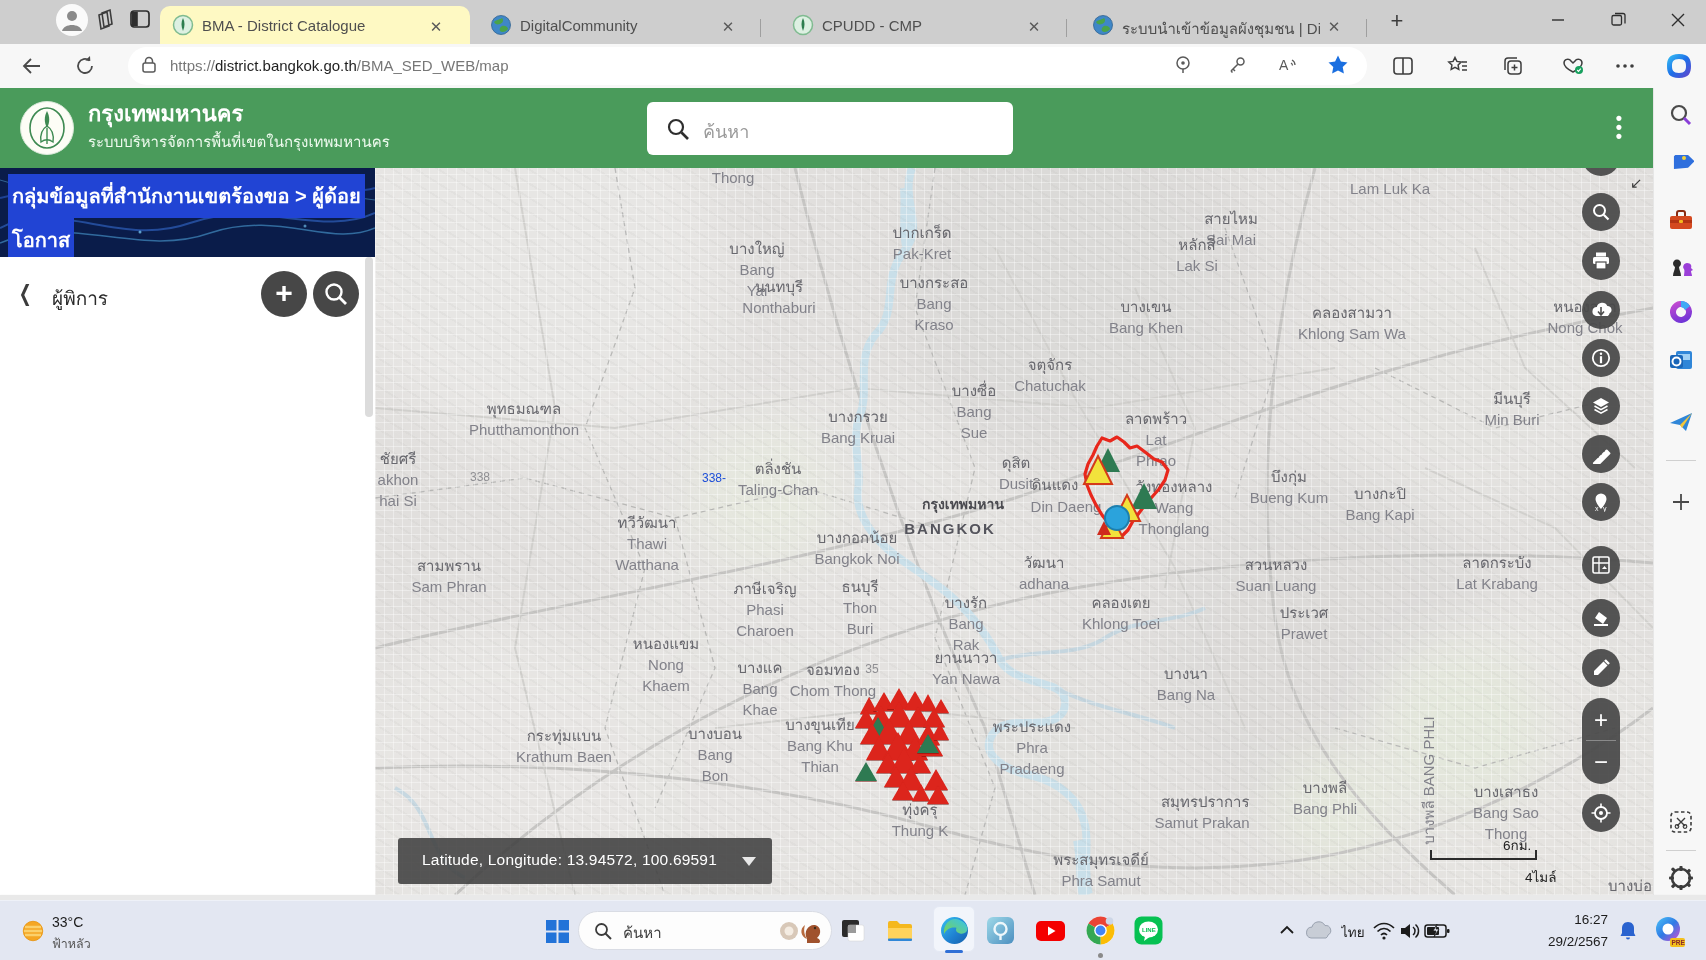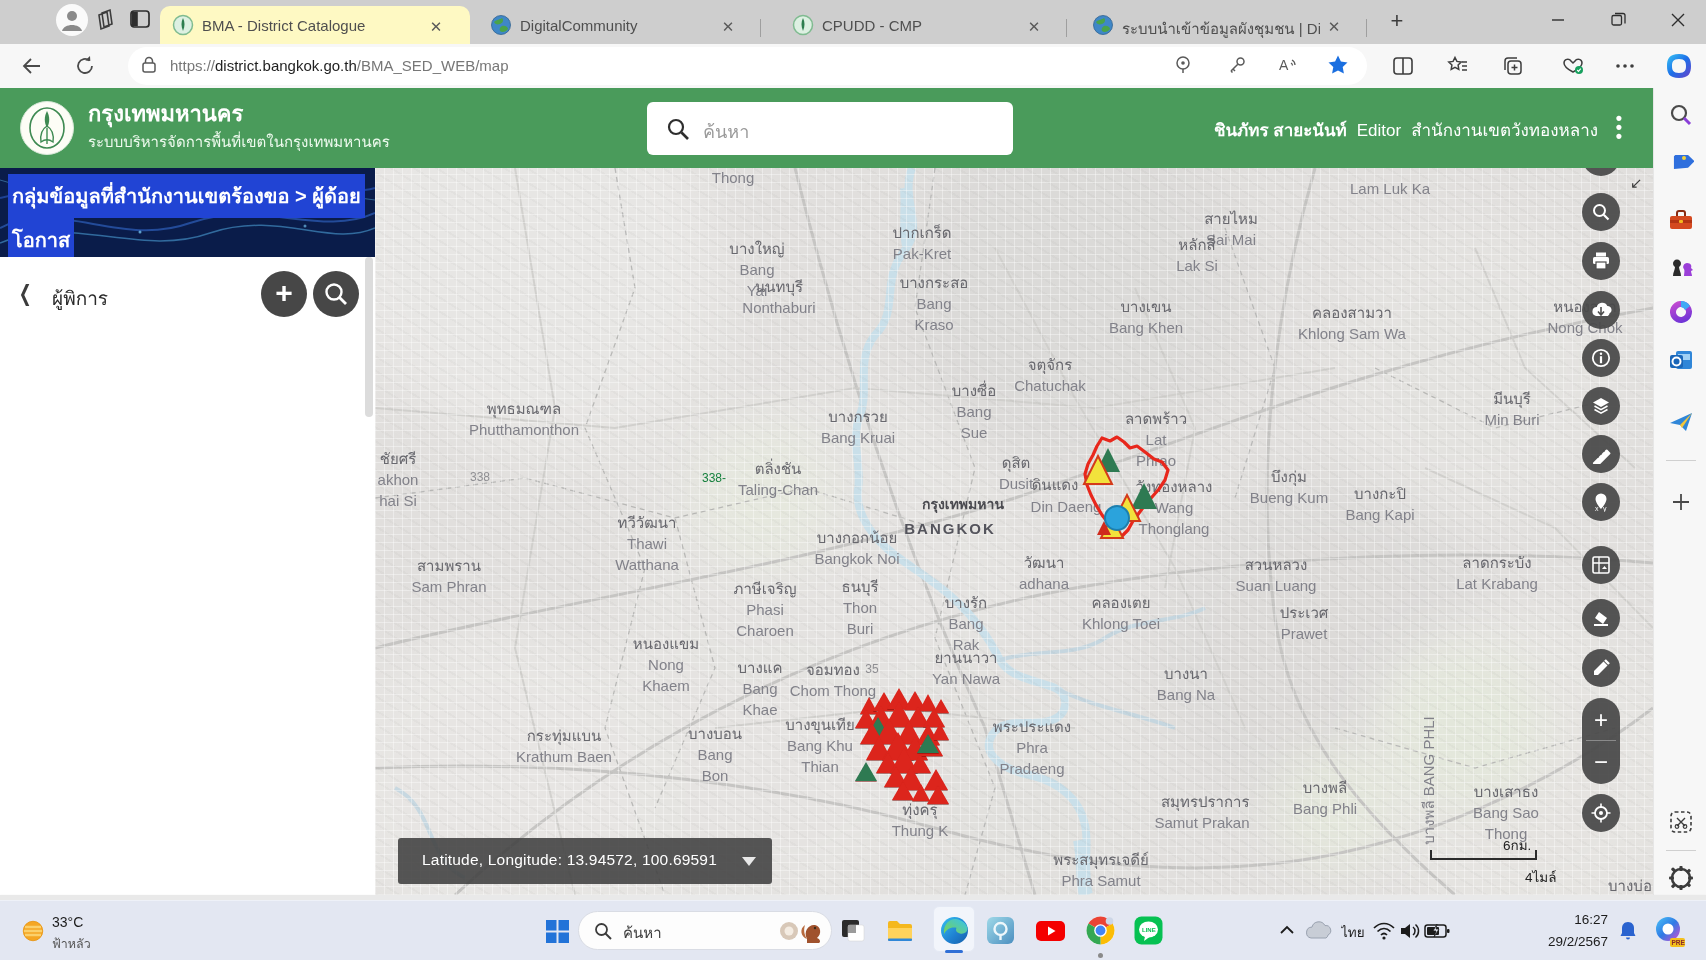--- a/index.html
+++ b/index.html
@@ -275,21 +275,20 @@
     </div>
     <div id="h-title">กรุงเทพมหานคร</div>
     <div id="h-sub">ระบบบริหารจัดการพื้นที่เขตในกรุงเทพมหานคร</div>
     <div id="h-search">
       <svg class="abs" style="left:18px;top:14px;" width="26" height="26" viewBox="0 0 26 26">
           <circle cx="11" cy="11" r="7" fill="none" stroke="#2e2e2e" stroke-width="2.2"></circle>
           <line x1="16.5" y1="16.5" x2="23" y2="23" stroke="#2e2e2e" stroke-width="2.6"></line>
         </svg>
       <div id="h-search-ph">ค้นหา</div>
     </div>
-    <div id="h-user"><b>ชินภัทร สายะนันท์</b><span class="role">Editor</span><span>สำนักงานเขตวังทองหลาง</span></div>
     <div id="h-dots">•<br>•<br>•</div>
   </div>
 
   <div id="sidebar">
     <div id="banner">
       <svg class="abs" width="375" height="89" viewBox="0 0 375 89" preserveAspectRatio="none">
         <rect width="375" height="89" fill="#0a1c4a"></rect>
         <path d="M0 60 C60 30 120 80 190 55 C260 30 320 70 375 45" stroke="#3b79e8" stroke-width="2" fill="none" opacity="0.5"></path>
         <path d="M0 75 C70 45 140 90 210 65 C280 42 330 80 375 60" stroke="#57b8f0" stroke-width="1.5" fill="none" opacity="0.5"></path>
         <path d="M0 30 C80 10 150 45 230 25 C300 8 340 30 375 20" stroke="#2c5cc8" stroke-width="2" fill="none" opacity="0.6"></path>
@@ -450,21 +449,21 @@
           <div class="en">Phutthamonthon</div>
         </div>
         <div class="mlabel" style="left: 483px; top: 238px;">
           <div class="th">บางกรวย</div>
           <div class="en">Bang Kruai</div>
         </div>
         <div class="mlabel" style="left: 105px; top: 299px;">
           <div class="en" style="font-size: 12px; color: rgb(143, 143, 147);">338</div>
         </div>
         <div class="mlabel" style="left: 339px; top: 300px;">
-          <div class="en" style="font-size: 12px; color: #15803d;">338-</div>
+          <div class="en" style="font-size: 12px; color: #1d4ed8;">338-</div>
         </div>
         <div class="mlabel" style="left: 403px; top: 290px;">
           <div class="th">ตลิ่งชัน</div>
           <div class="en">Taling-Chan</div>
         </div>
         <div class="mlabel" style="left: 641px; top: 284px;">
           <div class="th">ดุสิต</div>
           <div class="en">Dusit</div>
         </div>
         <div class="mlabel" style="left: 680px; top: 306px;">

